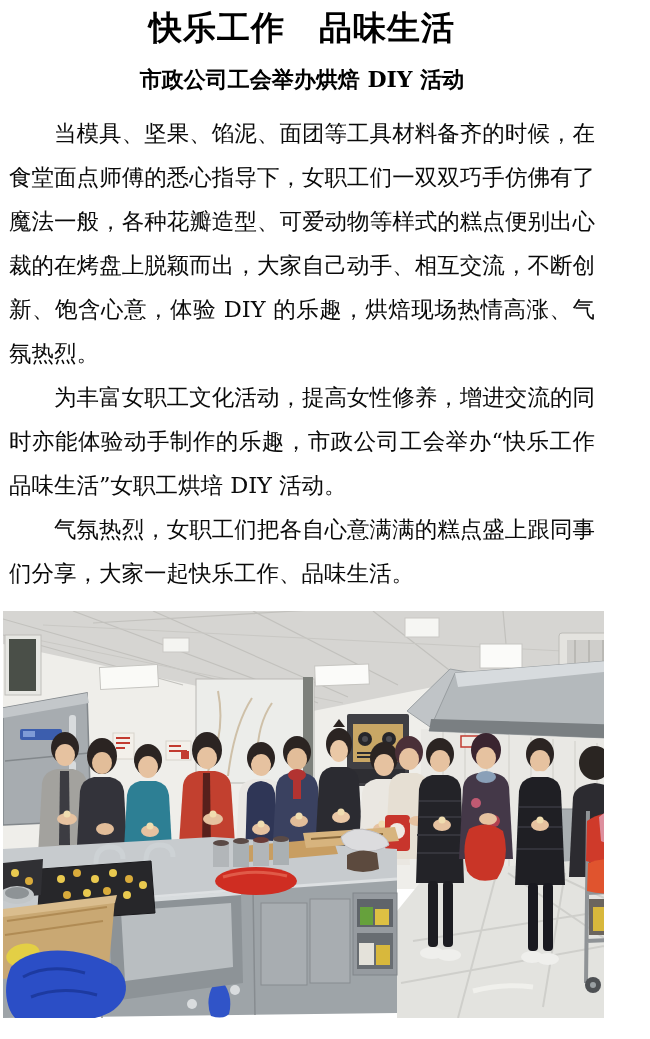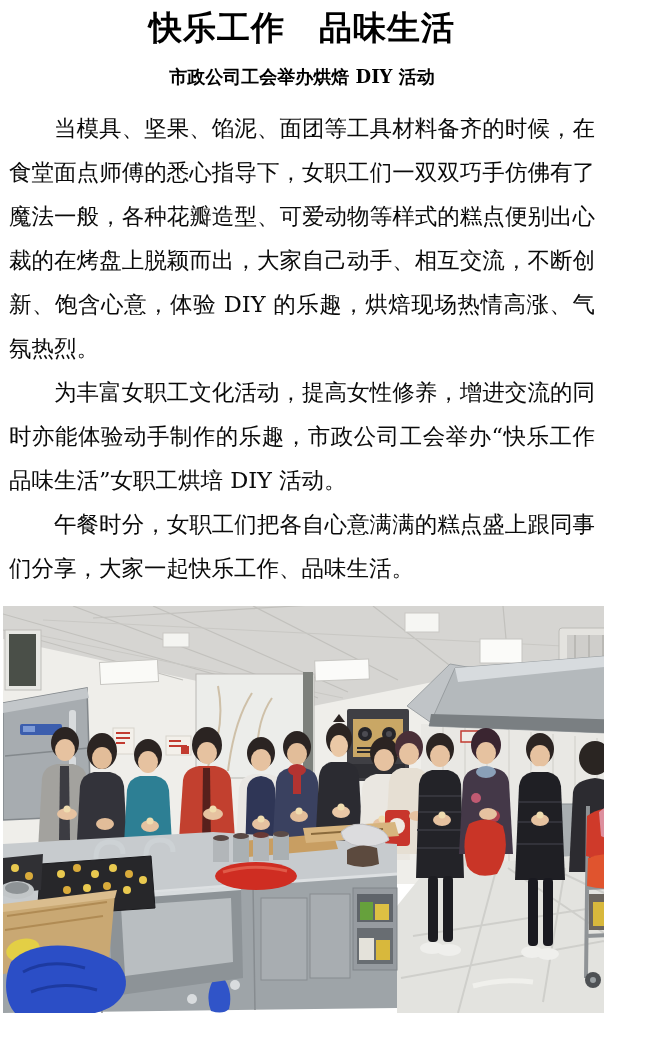--- a/index.html
+++ b/index.html
@@ -1,38 +1,38 @@
 <!DOCTYPE html>
 <html><head>
 <meta charset="utf-8">
 <style>
   html,body{margin:0;padding:0;background:#fff;}
   .page{width:604px;height:1039px;background:#ffffff;overflow:hidden;position:relative;
         font-family:"DejaVu Serif","Liberation Serif",serif;}
   .title{font-size:33px;font-weight:bold;text-align:center;margin:6px 0 0;color:#000;
          letter-spacing:1px;line-height:1.35;}
-  .subtitle{font-size:18px;font-weight:bold;text-align:center;margin:14px 0 0;color:#000;line-height:1.3;}
+  .subtitle{font-size:22px;font-weight:bold;text-align:center;margin:14px 0 0;color:#000;line-height:1.3;}
   .article{padding:18px 9px 0 9px;font-size:22.5px;line-height:44px;color:#0a0a0a;
            text-align:justify;}
   .article p{margin:0;text-indent:2em;}
   .photo-wrap{margin:16px 0 0 3px;width:629px;height:407px;line-height:0;}
   svg{display:block;}
 </style>
 </head>
 <body>
 
 <div class="page">
 
   <h1 class="title">快乐工作　品味生活</h1>
   <h2 class="subtitle">市政公司工会举办烘焙 DIY 活动</h2>
 
   <div class="article">
     <p>当模具、坚果、馅泥、面团等工具材料备齐的时候，在食堂面点师傅的悉心指导下，女职工们一双双巧手仿佛有了魔法一般，各种花瓣造型、可爱动物等样式的糕点便别出心裁的在烤盘上脱颖而出，大家自己动手、相互交流，不断创新、饱含心意，体验 DIY 的乐趣，烘焙现场热情高涨、气氛热烈。</p>
     <p>为丰富女职工文化活动，提高女性修养，增进交流的同时亦能体验动手制作的乐趣，市政公司工会举办“快乐工作 品味生活”女职工烘培 DIY 活动。</p>
-    <p>午餐时分，女职工们把各自心意满满的糕点盛上跟同事们分享，大家一起快乐工作、品味生活。</p>
+    <p>气氛热烈，女职工们把各自心意满满的糕点盛上跟同事们分享，大家一起快乐工作、品味生活。</p>
   </div>
 
   <div class="photo-wrap" role="img" aria-label="市政公司女职工在食堂厨房合影：十余名女职工站在不锈钢操作台后，每人手托自制糕点；台面上有红色圆形案板、水槽、烤盘里的黄色糕点和蓝色抹布，右侧为白色瓷砖地面和推车">
     <svg width="629" height="407" viewBox="0 0 629 407" xmlns="http://www.w3.org/2000/svg">
 
       <rect x="0" y="18" width="629" height="260" fill="#efeeea"></rect>
 
       <g>
         <rect x="418" y="118" width="211" height="155" fill="#e9e8e4"></rect>
         <path d="M440,120 V270 M462,120 V270 M484,122 V268 M506,124 V266 M528,126 V264 M550,128 V262 M572,130 V260 M594,132 V258 M616,134 V256" stroke="#d7d6d1" stroke-width="1.5" fill="none"></path>

